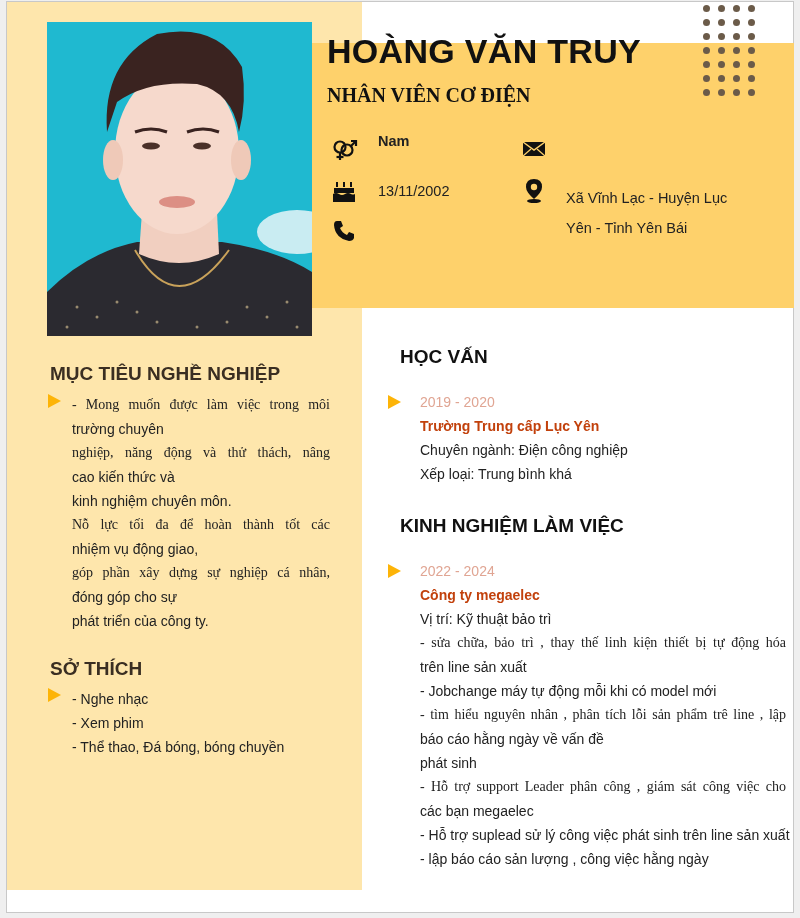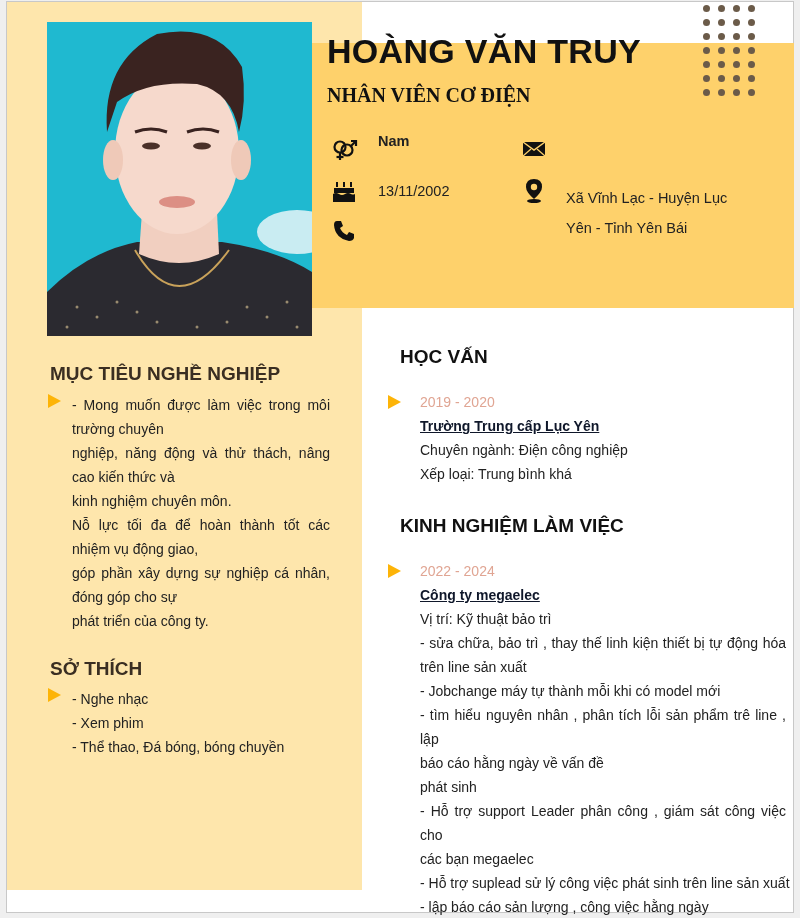--- a/index.html
+++ b/index.html
@@ -18,23 +18,23 @@
   .job-title{position:absolute;left:327px;top:84px;font-size:20px;font-weight:bold;color:#111;white-space:nowrap;font-family:Liberation Serif, serif;}
 
   .info-icon{position:absolute;width:24px;height:24px;}
   .info-text{position:absolute;font-size:14.5px;color:#222;white-space:nowrap;}
 
   .section-title{position:absolute;font-size:19px;font-weight:bold;color:#111;white-space:nowrap;}
   .left-col-title{color:#3a2e22;}
   .tri{position:absolute;width:0;height:0;border-top:7px solid transparent;border-bottom:7px solid transparent;border-left:13px solid #fdb408;}
   .para{position:absolute;font-size:14px;line-height:24px;color:#222;}
   .para .line{display:block;white-space:nowrap;}
-  .para .just{text-align:justify;text-align-last:justify;white-space:normal;}
+  .para .just{text-align:justify;text-align-last:justify;white-space:normal;font-family:Liberation Serif, serif;}
   .year{position:absolute;font-size:14px;font-weight:normal;color:#e0a593;}
-  .bold-line{font-weight:bold;color:#0f172a;text-decoration:underline;}
+  .bold-line{font-weight:bold;color:#c2410c;}
 </style>
 </head>
 <body>
 
 <div class="page"></div>
 <div class="left-col"></div>
 <div class="yellow-band"></div>
 
 <div class="dots" id="dots">
     <div class="dot" style="left: 0px; top: 0px; background: rgb(107, 91, 73);"></div>
@@ -198,21 +198,21 @@
 </div>
 
 <div class="section-title" style="left:400px;top:515px;">KINH NGHIỆM LÀM VIỆC</div>
 <div class="tri" style="left:388px;top:564px;"></div>
 <div class="year" style="left:420px;top:563px;">2022 - 2024</div>
 <div class="para" style="left:420px;top:583px;width:366px;">
   <span class="line bold-line">Công ty megaelec</span>
   <span class="line">Vị trí: Kỹ thuật bảo trì</span>
   <span class="line just">- sửa chữa, bảo trì , thay thế linh kiện thiết bị tự động hóa</span>
   <span class="line">trên line sản xuất</span>
-  <span class="line">- Jobchange máy tự thành mỗi khi có model mới</span>
+  <span class="line">- Jobchange máy tự động mỗi khi có model mới</span>
   <span class="line just">- tìm hiểu nguyên nhân , phân tích lỗi sản phẩm trê line , lập</span>
   <span class="line">báo cáo hằng ngày về vấn đề</span>
   <span class="line">phát sinh</span>
   <span class="line just">- Hỗ trợ support Leader phân công , giám sát công việc cho</span>
   <span class="line">các bạn megaelec</span>
   <span class="line">- Hỗ trợ suplead sử lý công việc phát sinh trên line sản xuất</span>
   <span class="line">- lập báo cáo sản lượng , công việc hằng ngày</span>
 </div>
 
 </body></html>

